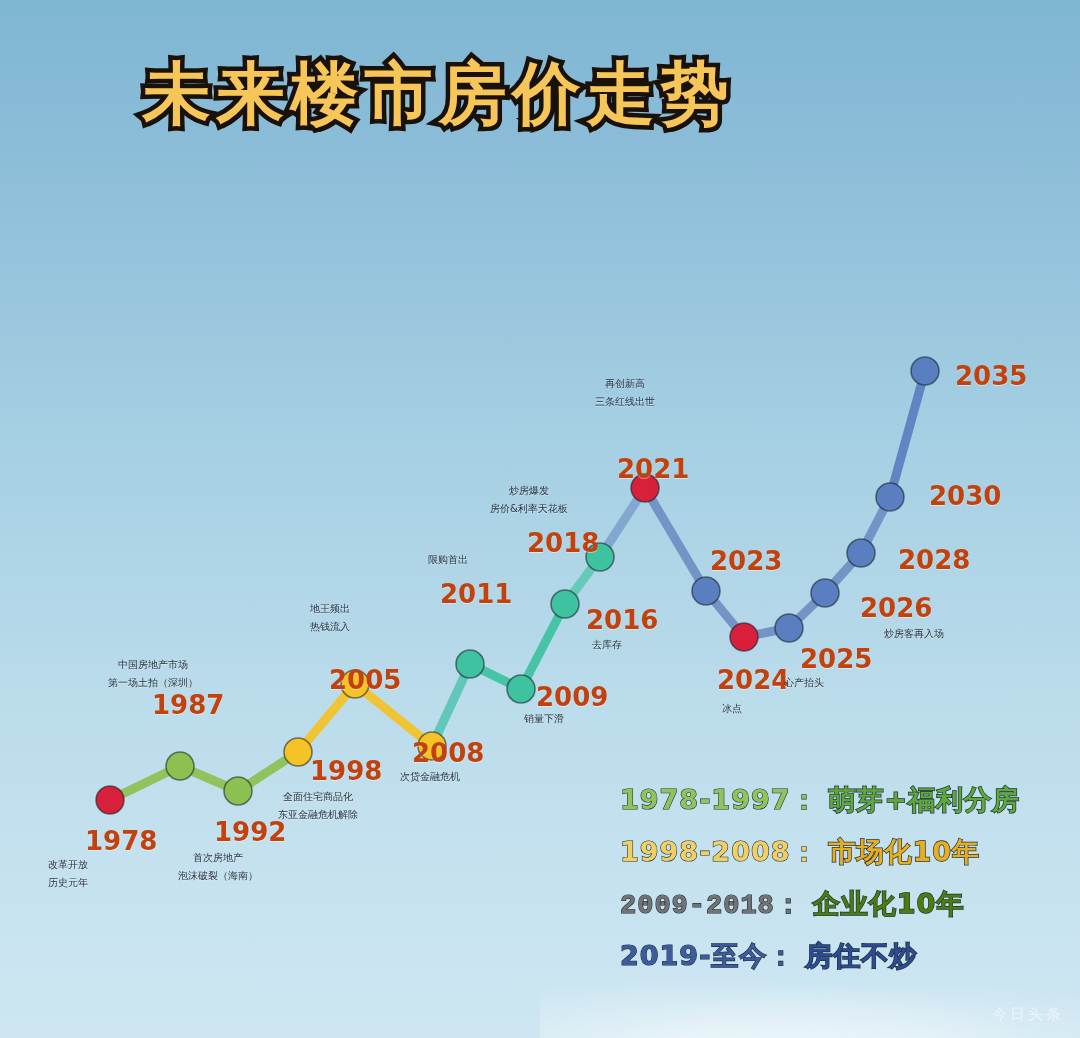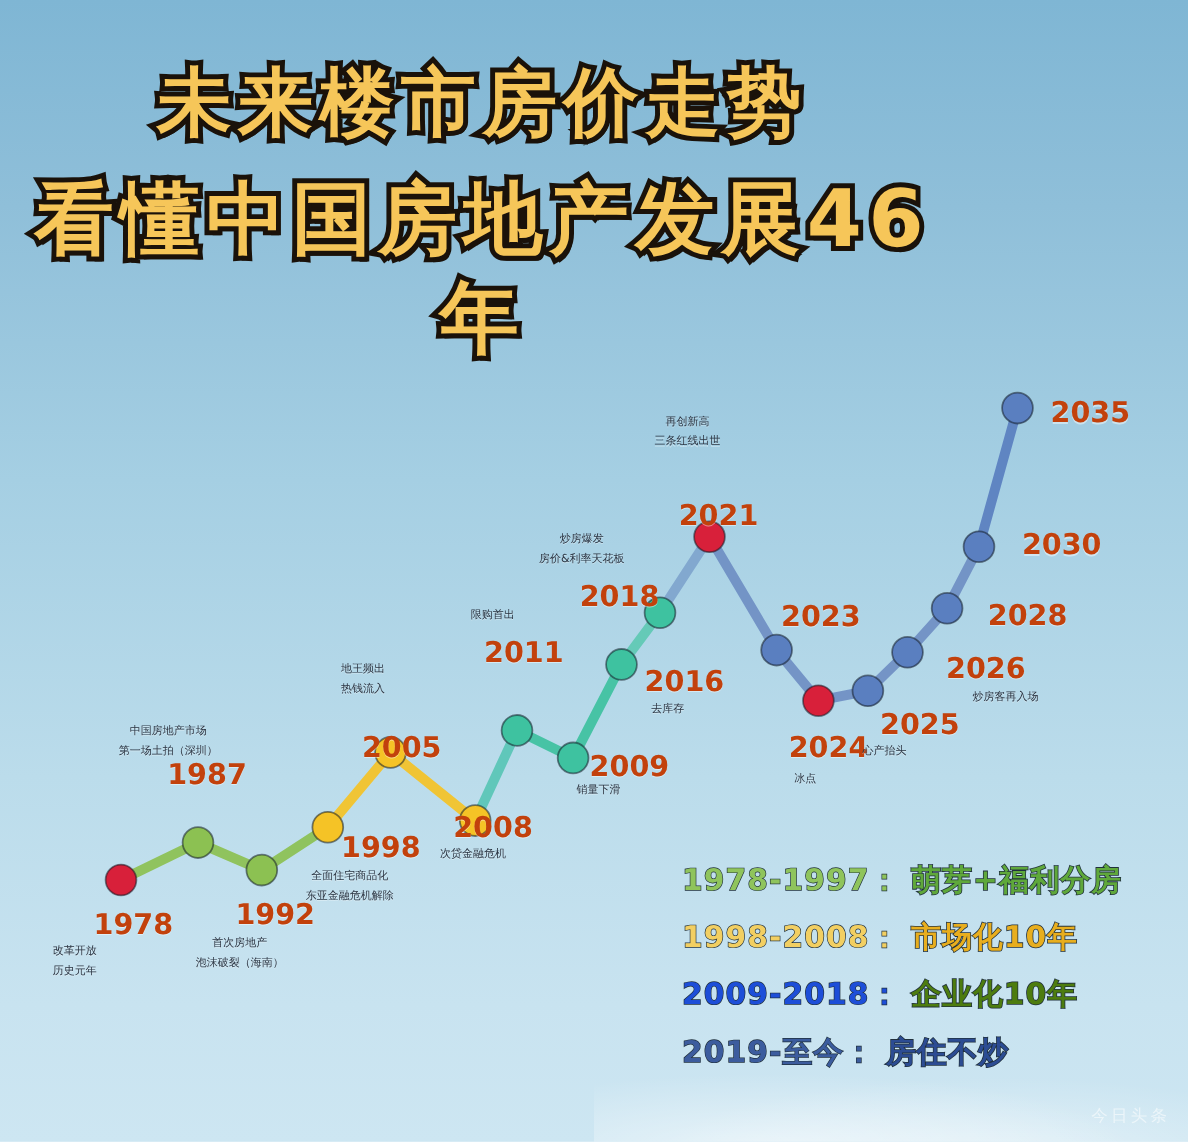--- a/index.html
+++ b/index.html
@@ -52,21 +52,21 @@
     display:flex;align-items:baseline;margin-bottom:16px;
     font-family:"DejaVu Sans","Liberation Sans",sans-serif;
     font-weight:bold;font-size:27px;letter-spacing:1px;white-space:nowrap;margin-left:24px;
   }
   .legend-range{-webkit-text-stroke:1.2px #20303d;paint-order:stroke fill;}
   .legend-label{margin-left:10px;-webkit-text-stroke:1.4px #20303d;paint-order:stroke fill;}
   .lg-green .legend-range{color:#8FC45C;}
   .lg-green .legend-label{color:#5FA83B;}
   .lg-yellow .legend-range{color:#F2CF62;}
   .lg-yellow .legend-label{color:#E8AE1E;}
-  .lg-teal .legend-range{color:#1d4ed8;}
+  .lg-teal .legend-range{color:#737373;font-family:Liberation Mono, monospace;}
   .lg-teal .legend-label{color:#4d7c0f;}
   .lg-blue .legend-range{color:#3C5C9E;}
   .lg-blue .legend-label{color:#2C4C93;}
 
   
   #watermark{
     position:absolute;right:16px;bottom:14px;
     font-size:15px;color:rgba(255,255,255,.55);letter-spacing:3px;
     font-family:"DejaVu Sans","Liberation Sans",sans-serif;
   }
@@ -75,21 +75,20 @@
     background:radial-gradient(ellipse at 30% 110%,rgba(255,255,255,.55) 0%,rgba(255,255,255,0) 62%),
                radial-gradient(ellipse at 68% 120%,rgba(255,255,255,.45) 0%,rgba(255,255,255,0) 60%);
     pointer-events:none;
   }
 </style>
 </head>
 <body>
 
 <div id="title-block">
   <div class="title-line" id="title-main">未来楼市房价走势</div>
-  <div class="title-line" id="title-sub">看懂中国房地产发展46年</div>
 </div>
 
 <div id="chart-area">
   <svg id="chart-svg" width="1080" height="1038">
     <g id="svg-segments">
         <line x1="110" y1="800" x2="180" y2="766" stroke="#8CC152" stroke-width="9" stroke-linecap="round" opacity="0.92"></line>
         <line x1="180" y1="766" x2="238" y2="791" stroke="#8CC152" stroke-width="9" stroke-linecap="round" opacity="0.92"></line>
         <line x1="238" y1="791" x2="298" y2="752" stroke="#8CC152" stroke-width="9" stroke-linecap="round" opacity="0.92"></line>
         <line x1="298" y1="752" x2="355" y2="684" stroke="#F5C326" stroke-width="9" stroke-linecap="round" opacity="0.92"></line>
         <line x1="355" y1="684" x2="432" y2="746" stroke="#F5C326" stroke-width="9" stroke-linecap="round" opacity="0.92"></line>

